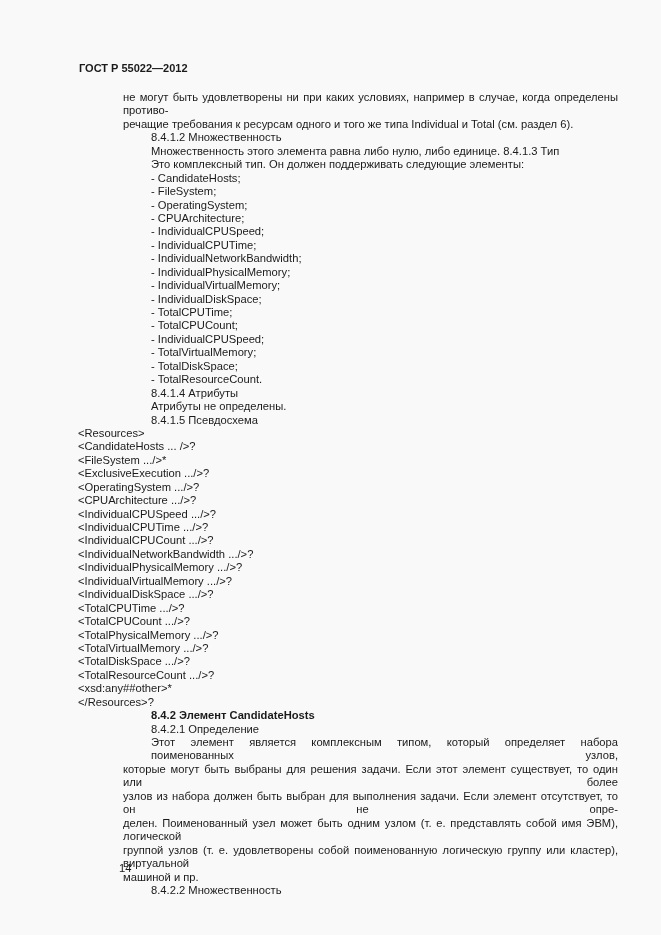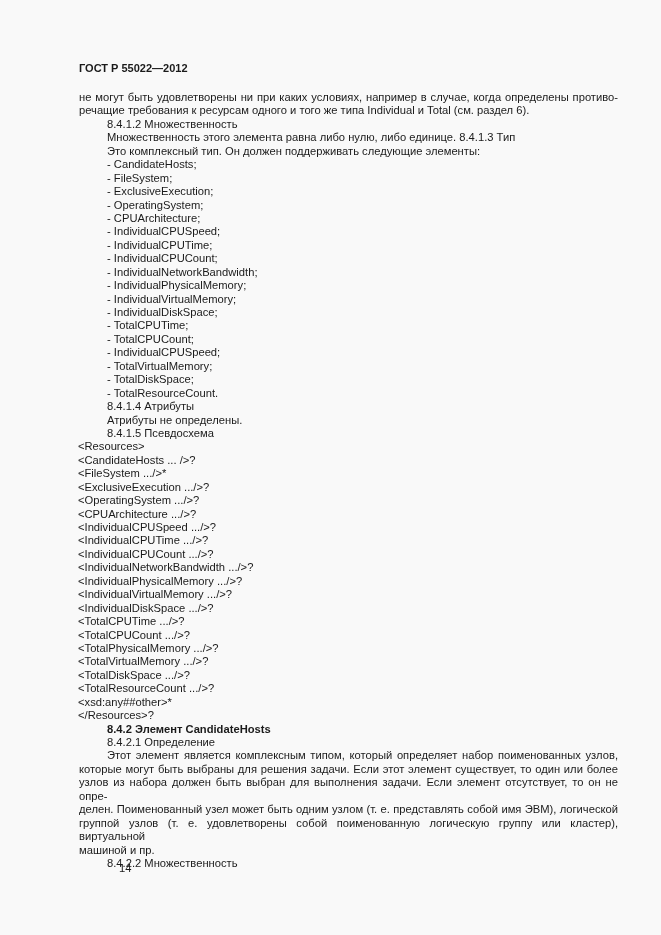--- a/index.html
+++ b/index.html
@@ -7,21 +7,21 @@
     width:661px; height:935px; background:#f9f9f9; position:relative; overflow:hidden;
     font-family:"Liberation Sans", sans-serif; color:#1a1a1a;
   }
   .header {
     position:absolute; left:79px; top:62px; font-weight:bold; font-size:11px;
   }
   .body {
     position:absolute; left:79px; top:91px; width:539px;
     font-size:11.2px; line-height:13.45px;
   }
-  .line { white-space:nowrap; height:13.45px; }
+  .line { white-space:nowrap; height:13.45px;margin-left:44px; }
   .just { white-space:normal; text-align:justify; text-align-last:justify; height:auto; }
   .ind { padding-left:28px; }
   .code { margin-left:-1px; }
   .bold { font-weight:bold; }
   .pnum {
     position:absolute; left:79px; top:862px; font-size:11.2px;margin-left:40px;
   }
 </style>
 </head>
 <body>
@@ -32,26 +32,24 @@
   <div class="line just">не могут быть удовлетворены ни при каких условиях, например в случае, когда определены противо-</div>
   <div class="line">речащие требования к ресурсам одного и того же типа Individual и Total (см. раздел 6).</div>
 
   <div class="line ind">8.4.1.2 Множественность</div>
   <div class="line ind">Множественность этого элемента равна либо нулю, либо единице. 8.4.1.3 Тип</div>
   <div class="line ind">Это комплексный тип. Он должен поддерживать следующие элементы:</div>
 
   <div>
     <div class="line ind">- CandidateHosts;</div>
     <div class="line ind">- FileSystem;</div>
-    <div class="line ind">- ExclusiveExecution;</div>
     <div class="line ind">- OperatingSystem;</div>
     <div class="line ind">- CPUArchitecture;</div>
     <div class="line ind">- IndividualCPUSpeed;</div>
     <div class="line ind">- IndividualCPUTime;</div>
-    <div class="line ind">- IndividualCPUCount;</div>
     <div class="line ind">- IndividualNetworkBandwidth;</div>
     <div class="line ind">- IndividualPhysicalMemory;</div>
     <div class="line ind">- IndividualVirtualMemory;</div>
     <div class="line ind">- IndividualDiskSpace;</div>
     <div class="line ind">- TotalCPUTime;</div>
     <div class="line ind">- TotalCPUCount;</div>
     <div class="line ind">- IndividualCPUSpeed;</div>
     <div class="line ind">- TotalVirtualMemory;</div>
     <div class="line ind">- TotalDiskSpace;</div>
     <div class="line ind">- TotalResourceCount.</div>
@@ -82,21 +80,21 @@
     <div class="line code">&lt;TotalDiskSpace .../&gt;?</div>
     <div class="line code">&lt;TotalResourceCount .../&gt;?</div>
     <div class="line code">&lt;xsd:any##other&gt;*</div>
     <div class="line code">&lt;/Resources&gt;?</div>
   </div>
 
   <div class="line ind bold">8.4.2 Элемент CandidateHosts</div>
   <div class="line ind">8.4.2.1 Определение</div>
 
   <div>
-    <div class="line just ind">Этот элемент является комплексным типом, который определяет набор поименованных узлов,</div>
+    <div class="line just ind">Этот элемент является комплексным типом, который определяет набора поименованных узлов,</div>
     <div class="line just">которые могут быть выбраны для решения задачи. Если этот элемент существует, то один или более</div>
     <div class="line just">узлов из набора должен быть выбран для выполнения задачи. Если элемент отсутствует, то он не опре-</div>
     <div class="line just">делен. Поименованный узел может быть одним узлом (т. е. представлять собой имя ЭВМ), логической</div>
     <div class="line just">группой узлов (т. е. удовлетворены собой поименованную логическую группу или кластер), виртуальной</div>
     <div class="line">машиной и пр.</div>
   </div>
 
   <div class="line ind">8.4.2.2 Множественность</div>
 </div>
 

